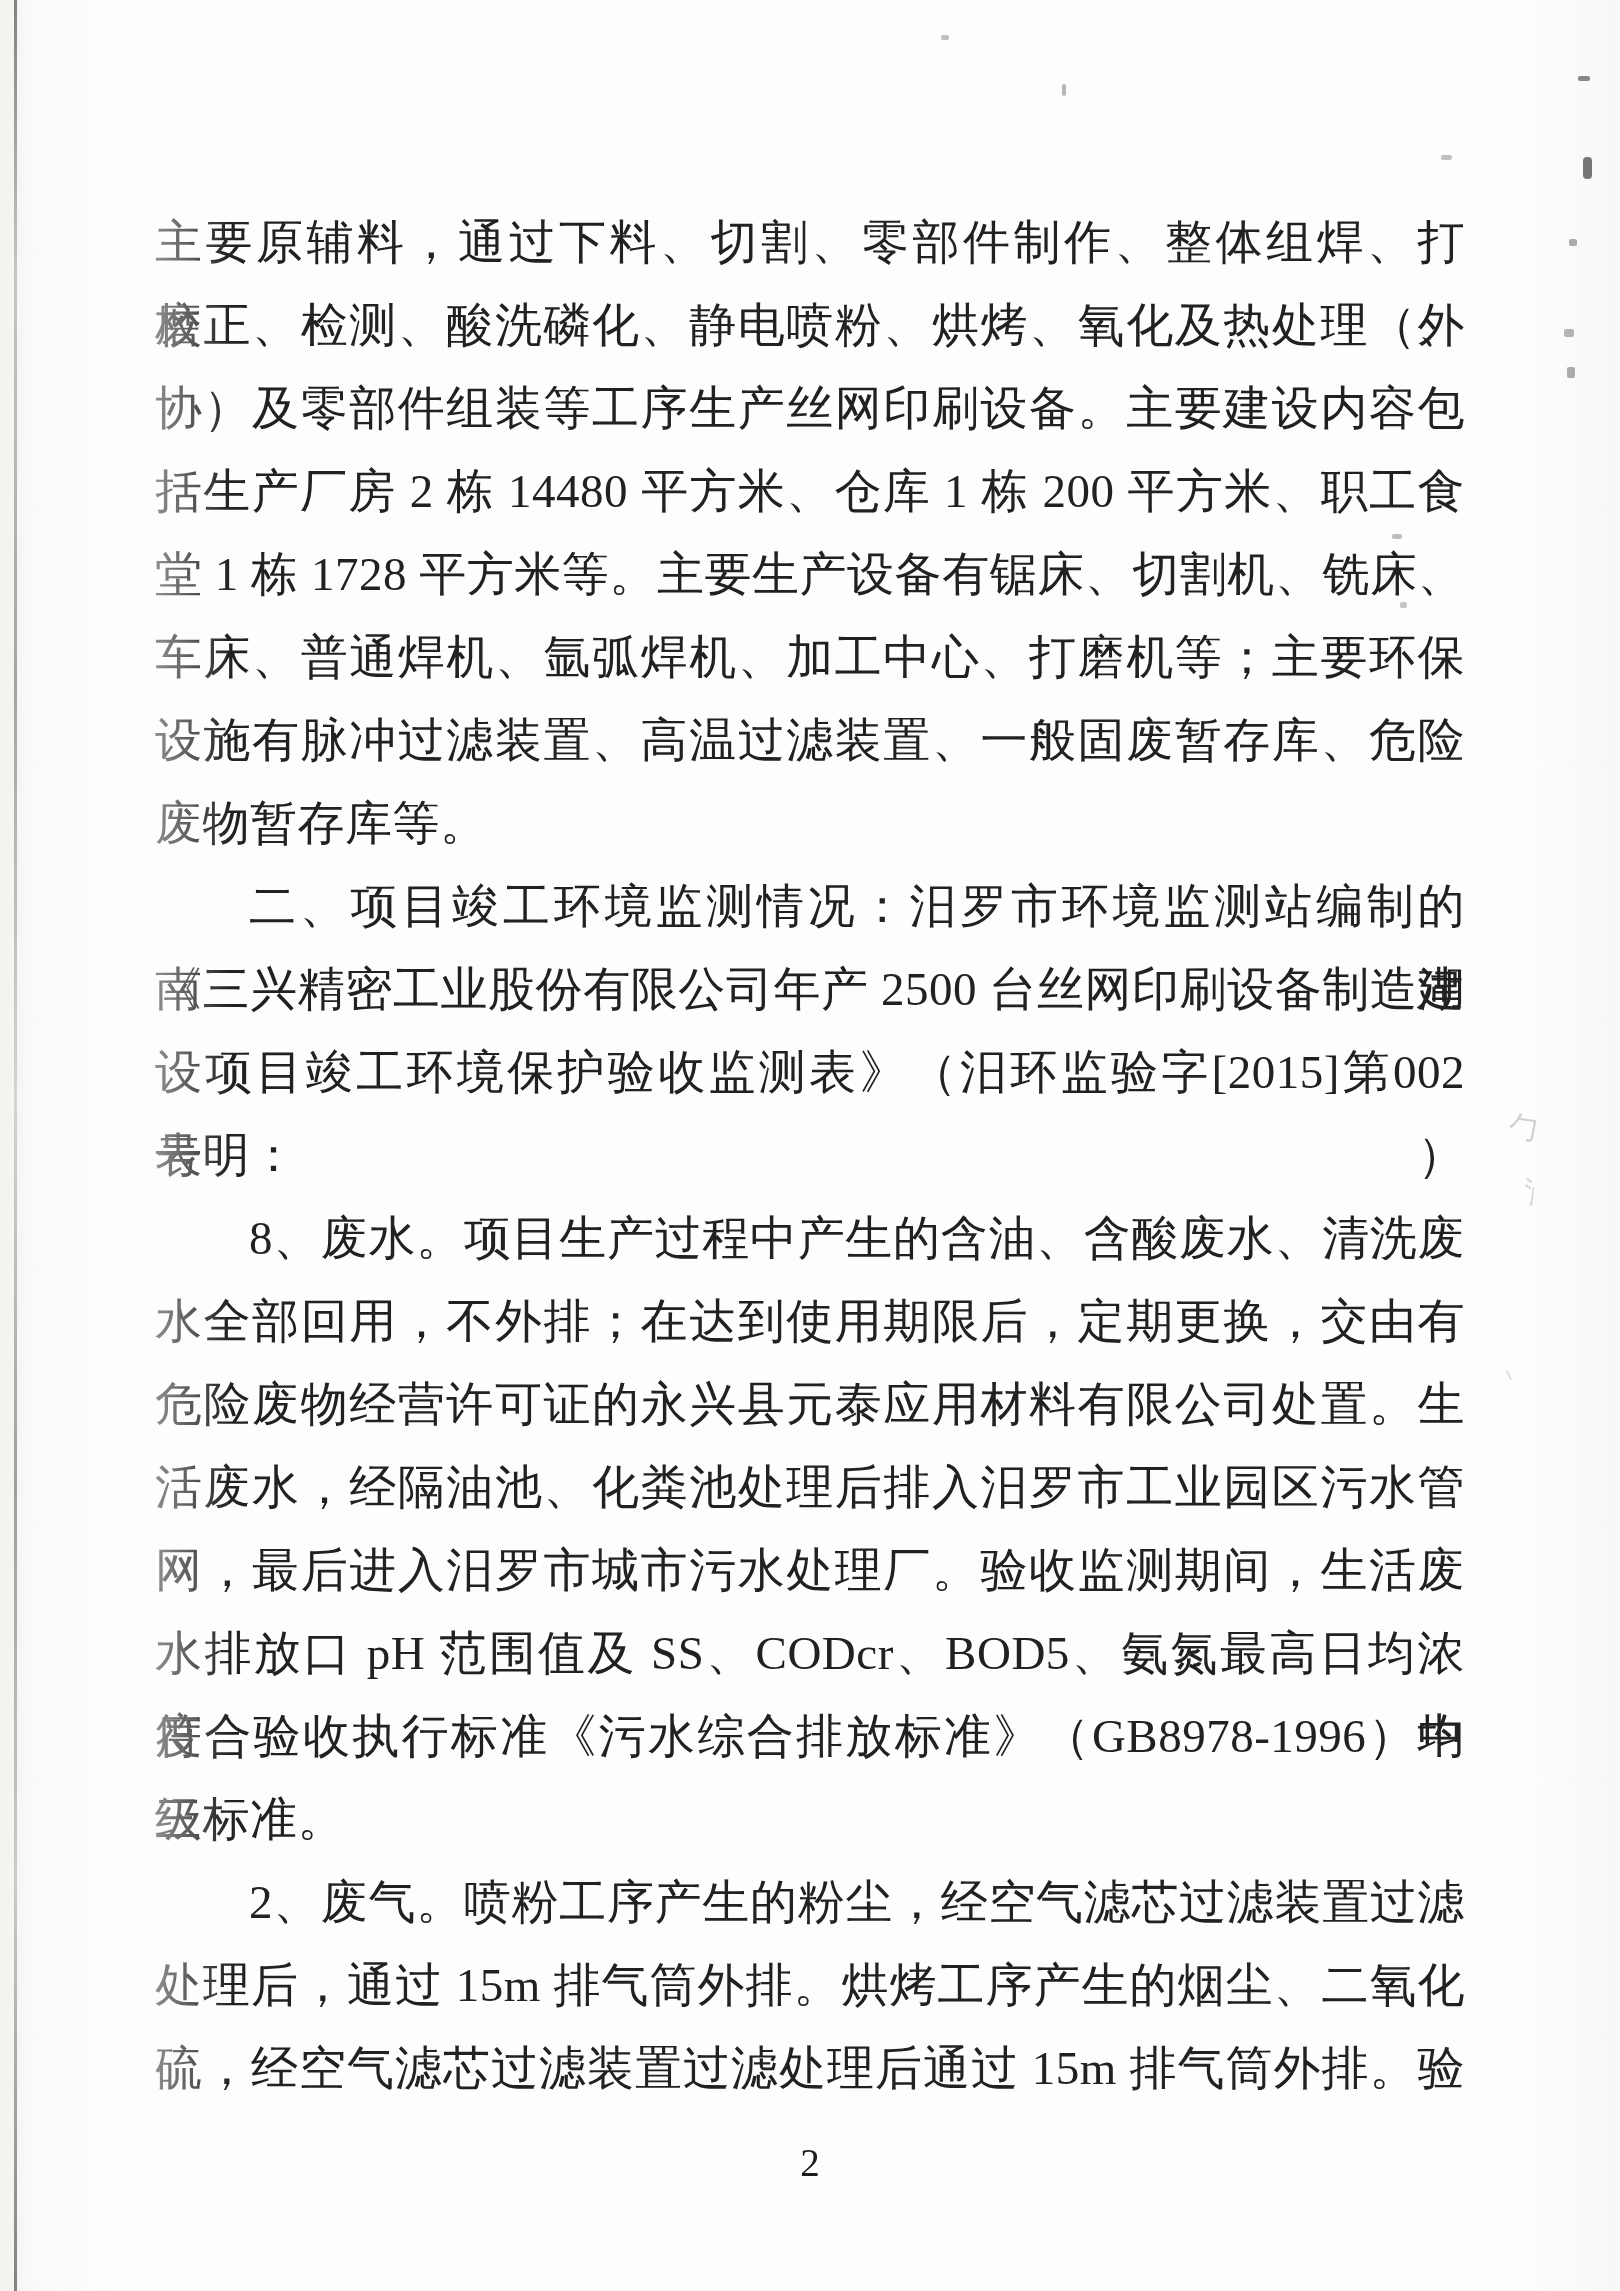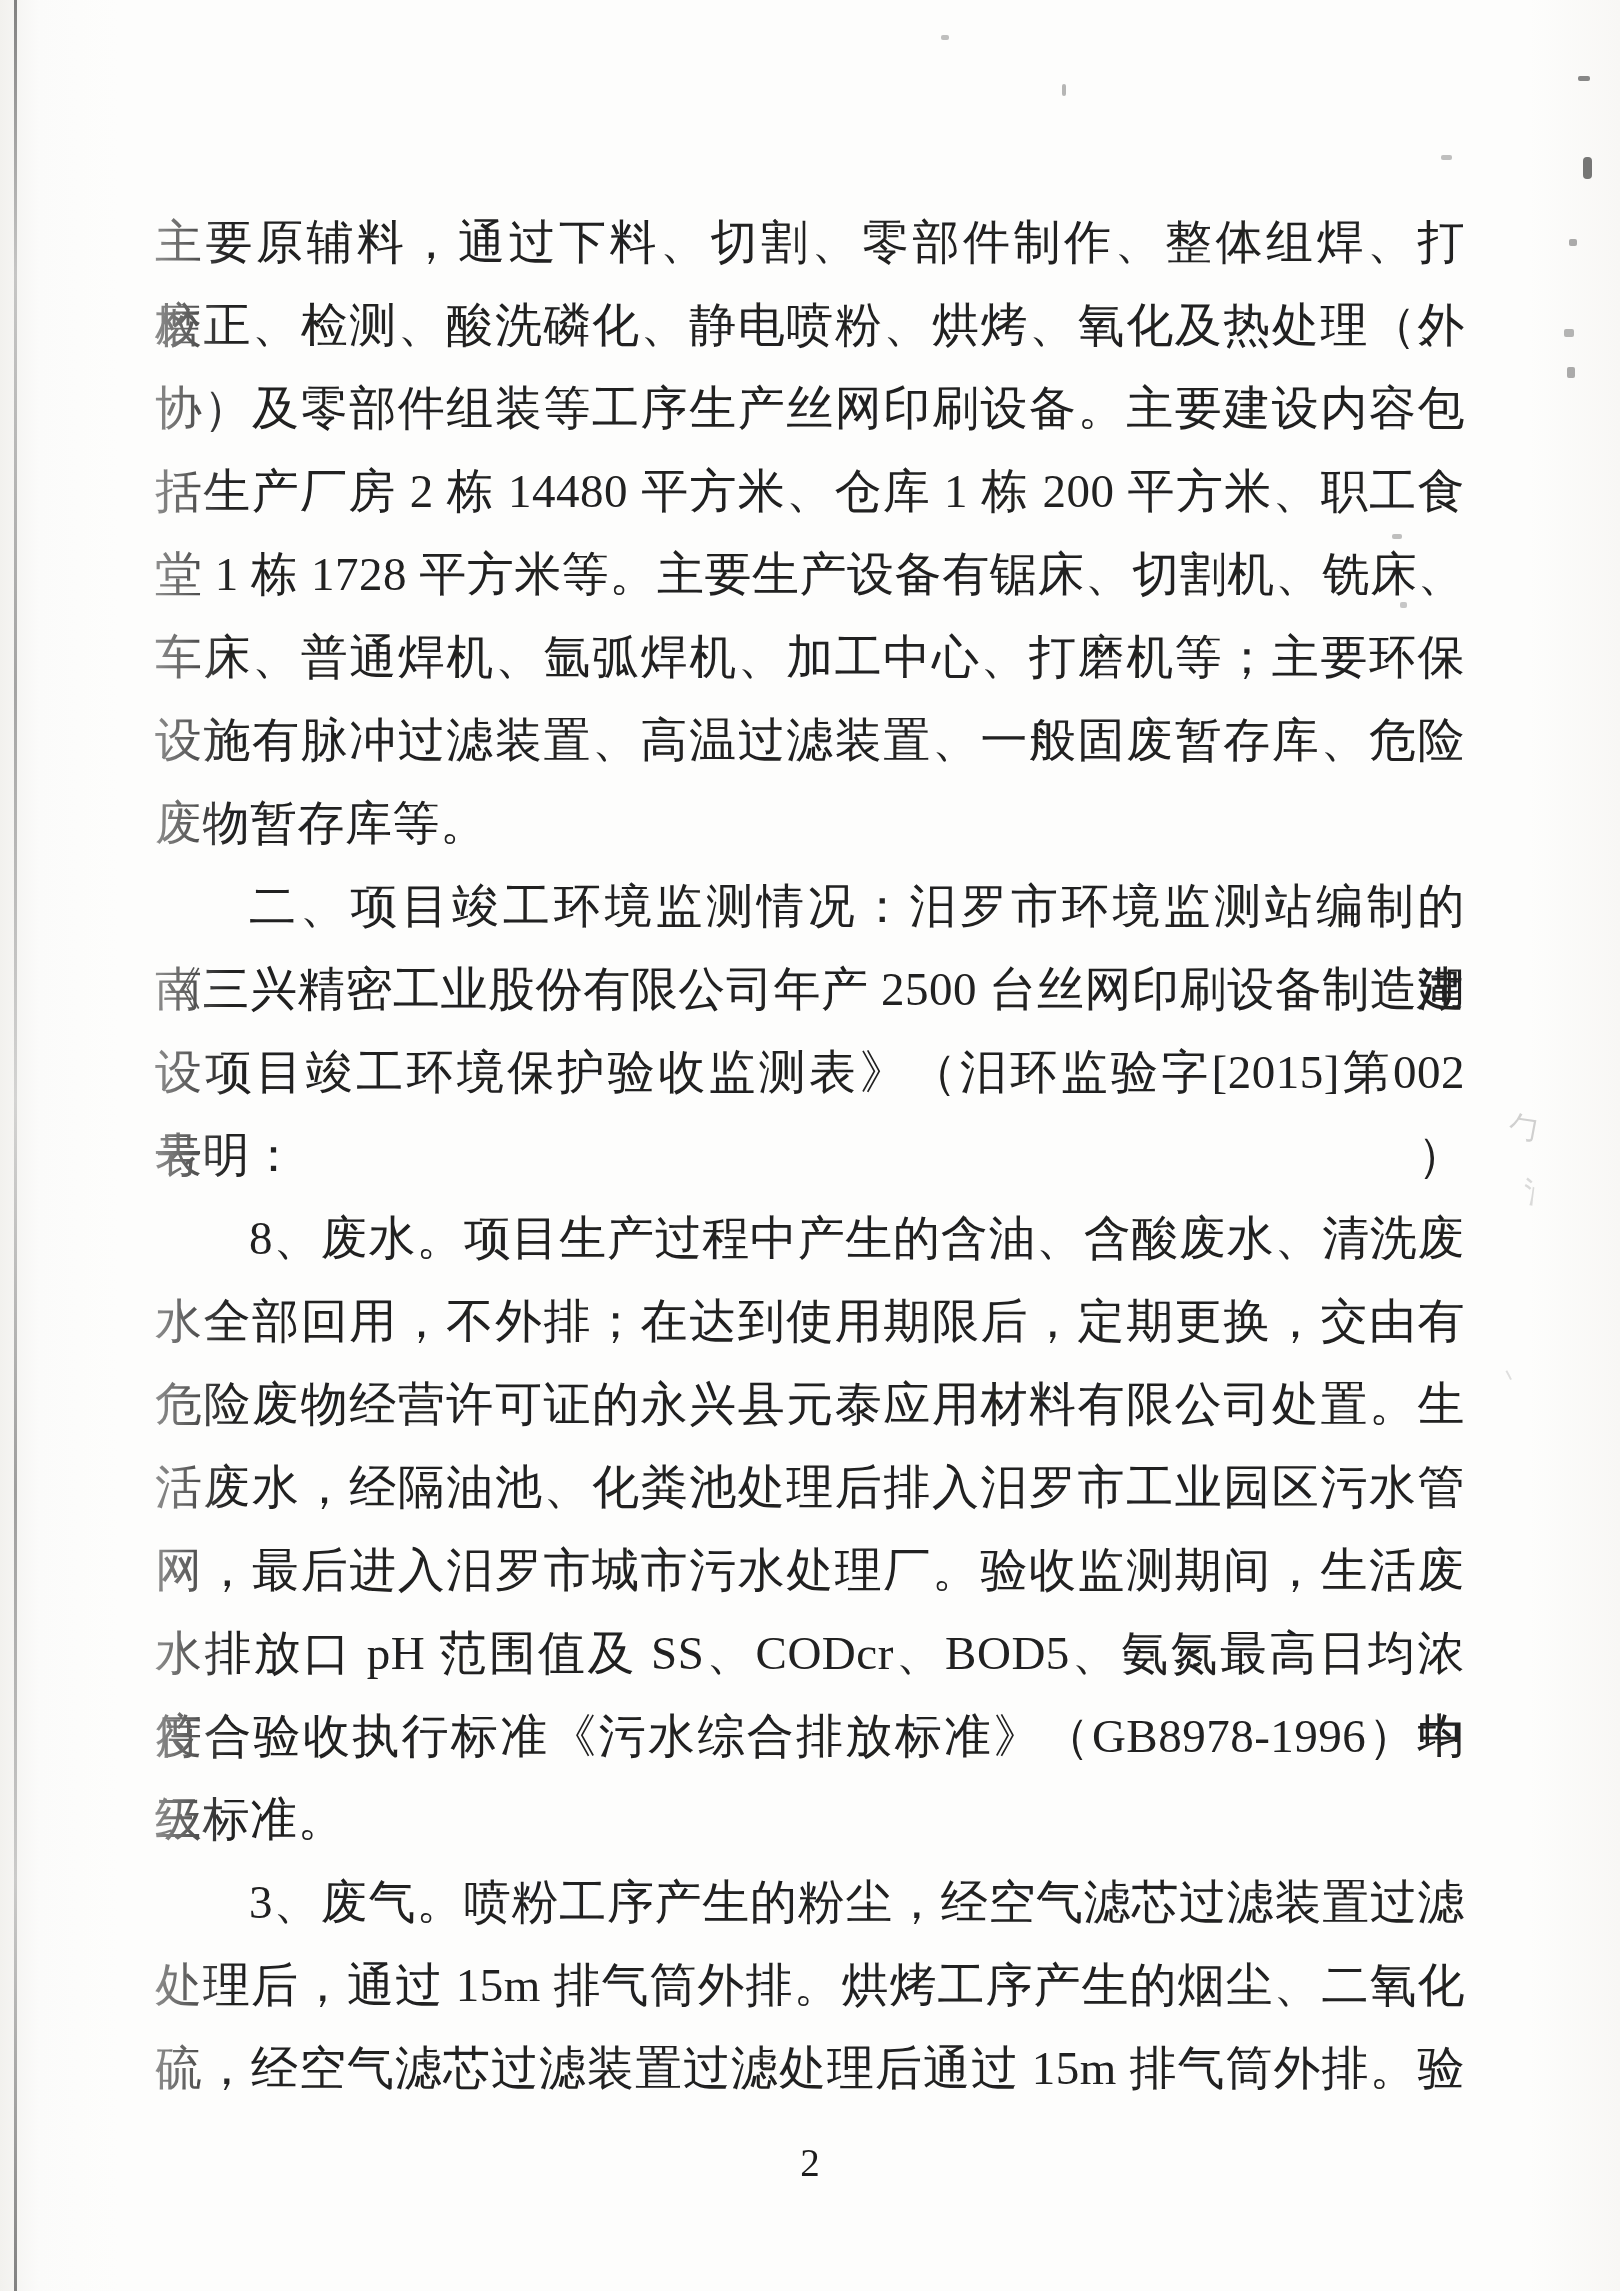--- a/index.html
+++ b/index.html
@@ -77,21 +77,21 @@
       <div class="line just">设项目竣工环境保护验收监测表》（汨环监验字[2015]第002号）</div>
       <div class="line">表明：</div>
       <div class="line just indent">8、废水。项目生产过程中产生的含油、含酸废水、清洗废</div>
       <div class="line just">水全部回用，不外排；在达到使用期限后，定期更换，交由有</div>
       <div class="line just">危险废物经营许可证的永兴县元泰应用材料有限公司处置。生</div>
       <div class="line just">活废水，经隔油池、化粪池处理后排入汨罗市工业园区污水管</div>
       <div class="line just">网，最后进入汨罗市城市污水处理厂。验收监测期间，生活废</div>
       <div class="line just">水排放口 pH 范围值及 SS、CODcr、BOD5、氨氮最高日均浓度均</div>
       <div class="line just">符合验收执行标准《污水综合排放标准》（GB8978-1996）中三</div>
       <div class="line">级标准。</div>
-      <div class="line just indent">3、废气。喷粉工序产生的粉尘，经空气滤芯过滤装置过滤</div>
+      <div class="line just indent">2、废气。喷粉工序产生的粉尘，经空气滤芯过滤装置过滤</div>
       <div class="line just">处理后，通过 15m 排气筒外排。烘烤工序产生的烟尘、二氧化</div>
       <div class="line just">硫，经空气滤芯过滤装置过滤处理后通过 15m 排气筒外排。验</div>
     </div>
 
   <div class="fade-strip"></div>
 
   <div class="speck" style="left:941px;top:35px;width:7.8px;height:4.9px;opacity:.35;"></div>
   <div class="speck" style="left:1062px;top:84px;width:3.9px;height:11.8px;opacity:.4;"></div>
   <div class="speck" style="left:1578px;top:76px;width:11.8px;height:4.9px;opacity:.65;"></div>
   <div class="speck" style="left:1583px;top:157px;width:8.8px;height:21.6px;opacity:.75;border-radius:3.9px;"></div>

